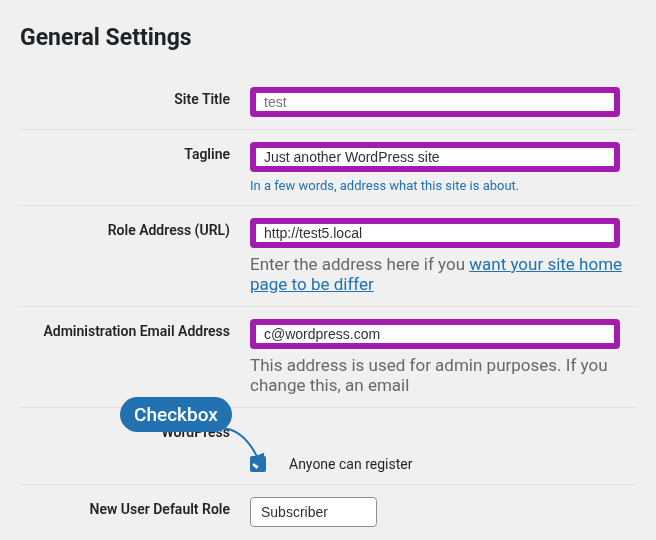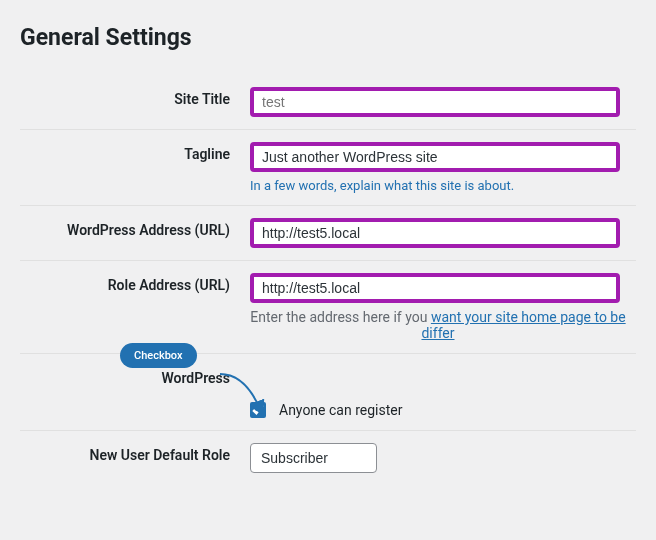--- a/index.html
+++ b/index.html
@@ -37,47 +37,46 @@
       width: 220px;
       vertical-align: top;
     }
     .settings-table td {
       padding: 12px 10px;
       vertical-align: top;
     }
     .text-input {
       width: 370px;
       height: 30px;
-      border: 4px solid #a21caf;
+      border: 6px solid #a21caf;
       border-radius: 4px;
       padding: 4px 8px;
       font-size: 14px;
       background: #fff;
       color: #2c3338;
       outline: none;
     }
     .hint-text {
       font-size: 13px;
       color: #2271b1;
       margin-top: 6px;
     }
     .hint-text-plain {
-      font-size: 14px;
+      font-size: 17px;
       color: #646970;
       margin-top: 6px;
-      text-align: center;
     }
     .hint-link {
       color: #2271b1;
       text-decoration: underline;
     }
     .checkbox-row {
       display: flex;
       align-items: center;
-      gap: 13px;
+      gap: 23px;
       margin-top: 4px;
     }
     .checkbox-row input[type="checkbox"] {
       width: 16px;
       height: 16px;
       accent-color: #2271b1;
     }
     .select-wrapper {
       position: relative;
       display: inline-block;
@@ -95,21 +94,21 @@
       cursor: pointer;
       min-width: 120px;
     }
     
     .annotation-bubble {
       position: absolute;
       background: #2271b1;
       color: #fff;
       border-radius: 20px;
       padding: 6px 14px;
-      font-size: 11px;
+      font-size: 19px;
       font-weight: 500;
       white-space: nowrap;
       z-index: 10;
     }
     .membership-row {
       position: relative;
     }
   </style>
 </head>
 <body>
@@ -121,36 +120,37 @@
       <tr>
     <th>Site Title</th>
     <td>
       <input class="text-input" type="text" value="" placeholder="test" style="">
     </td>
   </tr>
   <tr>
     <th>Tagline</th>
     <td>
       <input class="text-input" type="text" value="Just another WordPress site" style="">
-      <div class="hint-text">In a few words, explain what this site is about.</div>
-    </td>
-  </tr>
-  <tr>
-    <th>WordPress Address (URL)</th>
-    <td>
-      <input class="text-input" type="text" value="http://test5.local" style="">
+      <div class="hint-text">In a few words, address what this site is about.</div>
     </td>
   </tr>
   <tr>
     <th>Role Address (URL)</th>
     <td>
       <input class="text-input" type="text" value="http://test5.local" style="">
       <div class="hint-text-plain">
         <span>Enter the address here if you </span><a class="hint-link">want your site home page to be differ</a>
       </div>
+    </td>
+  </tr>
+  <tr>
+    <th>Administration Email Address</th>
+    <td>
+      <input class="text-input" type="text" value="c@wordpress.com" style="">
+      <div class="hint-text-plain">This address is used for admin purposes. If you change this, an email</div>
     </td>
   </tr>
   <tr class="membership-row">
     <th>WordPress</th>
     <td style="position:relative;">
       
       <div style="position:relative; display:inline-block; margin-bottom: 6px;">
         <div class="annotation-bubble" style="position:absolute; left:-130px; top:-30px;">Checkbox</div>
         
         <svg style="position:absolute; left:-40px; top:-4px;" width="60" height="50">

